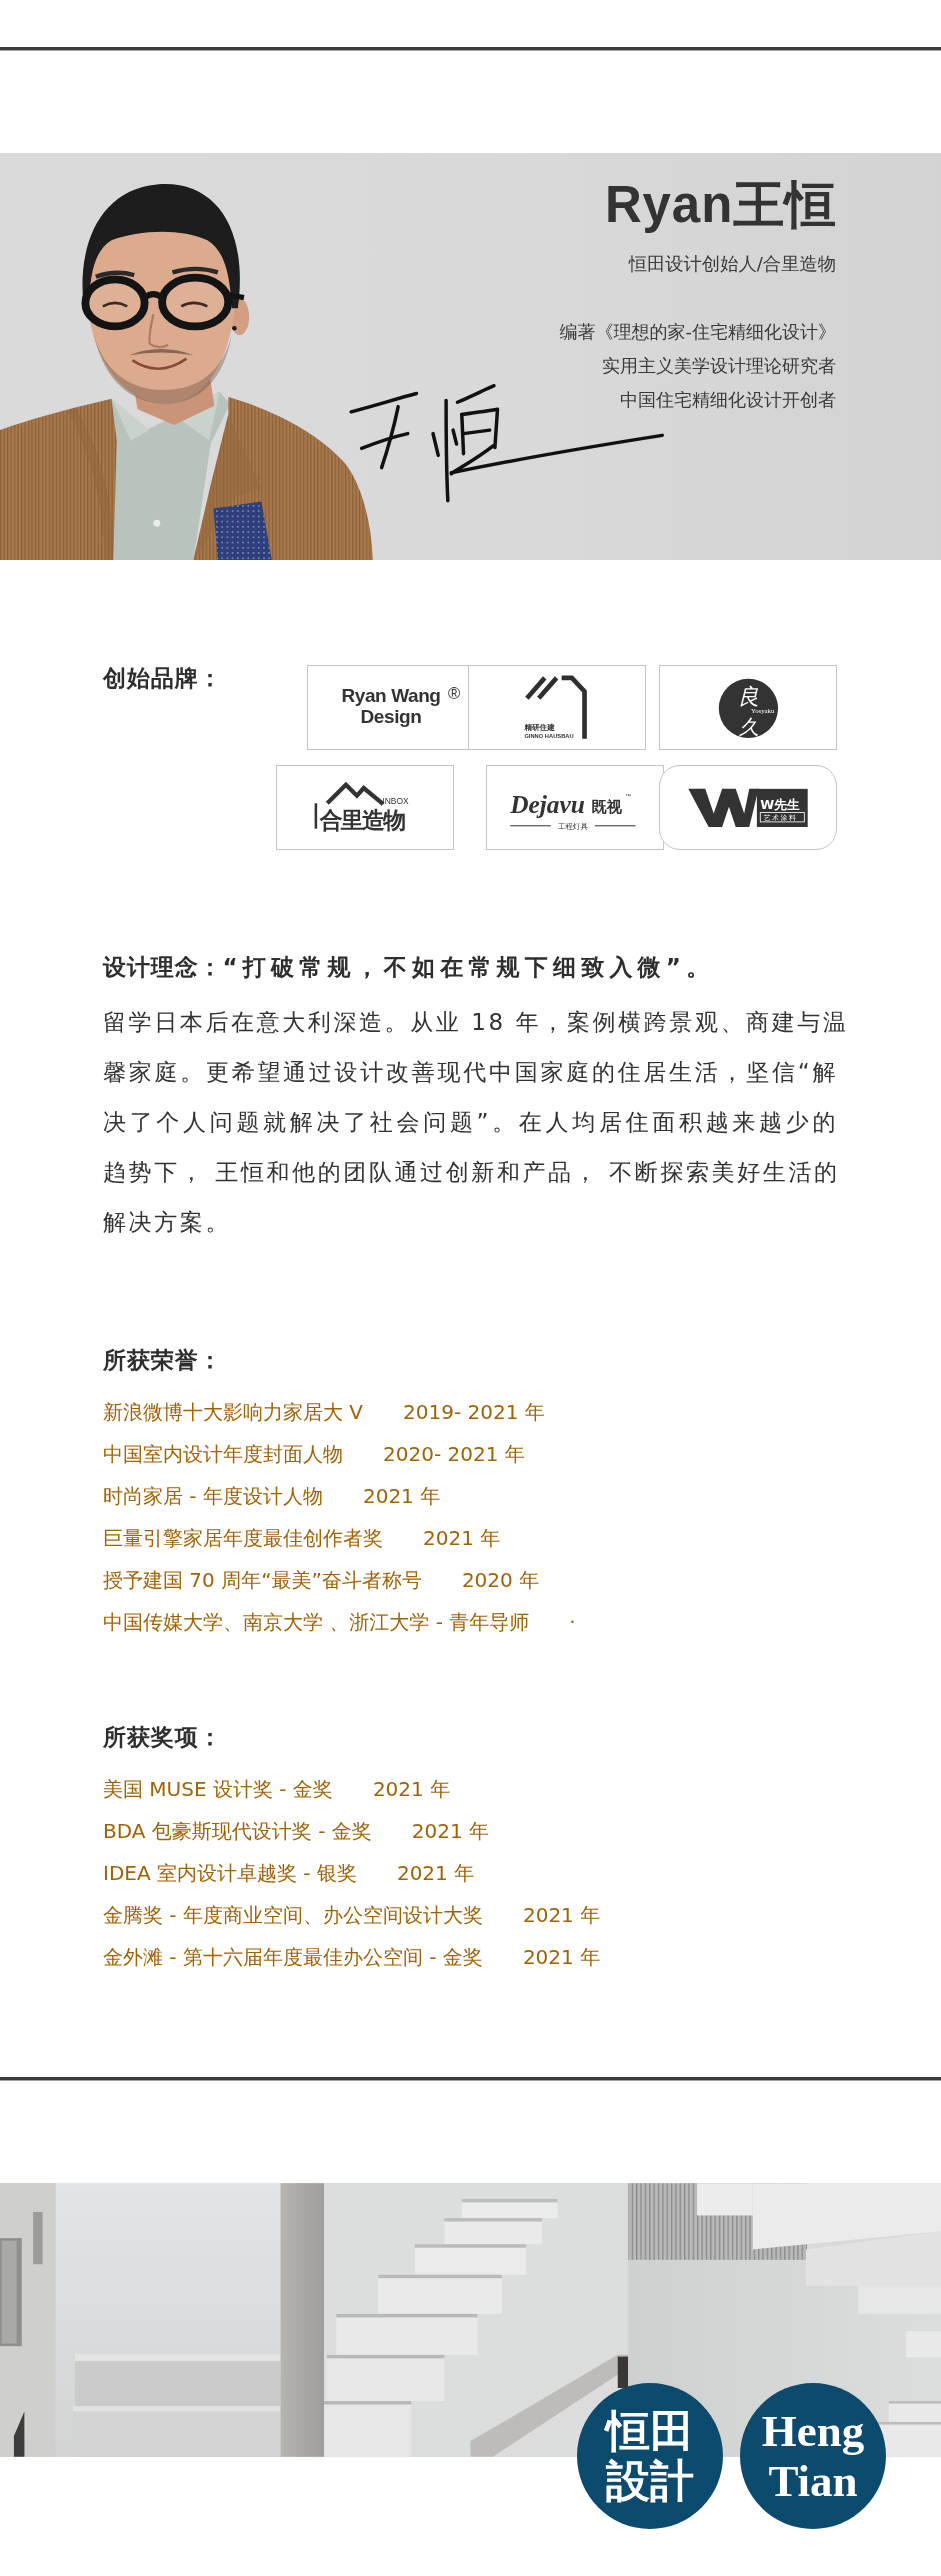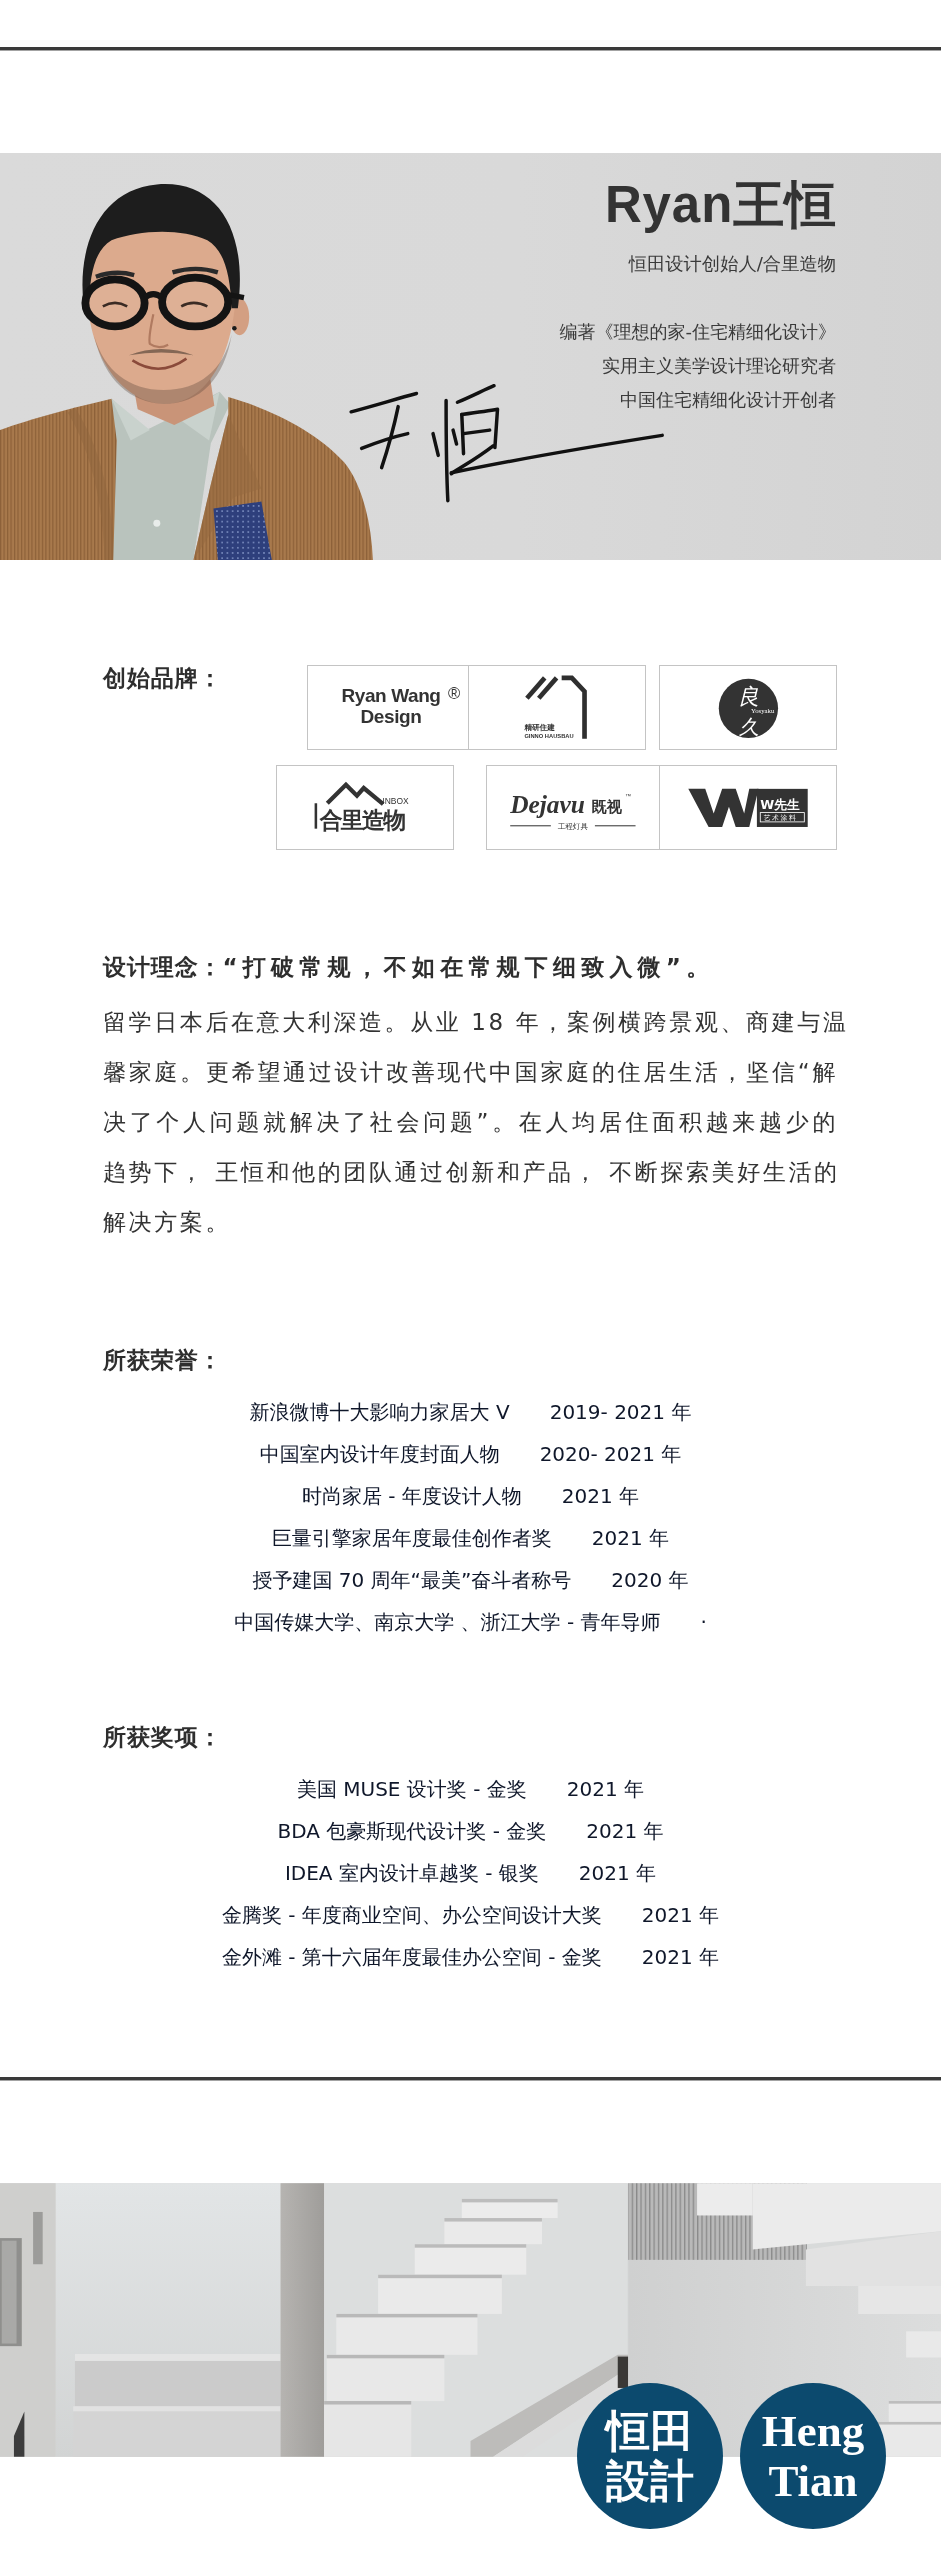--- a/index.html
+++ b/index.html
@@ -56,22 +56,22 @@
   .philo-heading .quote { letter-spacing: 5.2px; }
   .philo-body { position: absolute; left: 103px; top: 997px; width: 735px; }
   .philo-body div {
     font-size: 23px; line-height: 50px; letter-spacing: 2.6px; color: #333333;
     text-align: justify; text-align-last: justify; white-space: nowrap; height: 50px;
   }
   .philo-body div.last { text-align: left; text-align-last: left; }
 
   
   .list { position: absolute; left: 103px; width: 735px; }
-  .row { display: flex; justify-content: center; align-items: center;
-         height: 42px; line-height: 42px; font-size: 20px; color: #0f172a; white-space: nowrap; }
+  .row { display: flex; justify-content: flex-start; align-items: center;
+         height: 42px; line-height: 42px; font-size: 20px; color: #a16207; white-space: nowrap; }
   .row .year { text-align: right; margin-left: 40px; }
 
   
   .photo { position: absolute; left: 0; top: 2183px; width: 941px; height: 274px; overflow: hidden; }
   .badge {
     position: absolute; top: 2383px; width: 146px; height: 146px; border-radius: 50%;
     background: #0c4a6e; color: #ffffff; display: flex; flex-direction: column;
     align-items: center; justify-content: center;
     font-family: "DejaVu Serif", "Liberation Serif", serif; font-weight: bold;
   }
@@ -207,21 +207,21 @@
     <svg width="176" height="83" viewBox="0 0 205 98">
       <text x="26" y="56" font-size="30" font-weight="bold" font-style="italic" fill="#333" font-family="Liberation Serif, serif">Dejavu</text>
       <text x="122" y="54" font-size="18" font-weight="bold" fill="#333" font-family="DejaVu Sans, sans-serif">既视</text>
       <text x="162" y="38" font-size="7" fill="#333" font-family="Liberation Sans, sans-serif">™</text>
       <rect x="26" y="70" width="48" height="1.2" fill="#333"></rect>
       <rect x="126" y="70" width="48" height="1.2" fill="#333"></rect>
       <text x="82" y="74" font-size="9" fill="#333" font-family="DejaVu Sans, sans-serif">工程灯具</text>
     </svg>
   </div>
 
-  <div class="logo-box" style="left:659px; top:765px;">
+  <div class="logo-box" style="left:659px; top:765px;border-radius:21px;">
     <svg width="176" height="83" viewBox="0 0 205 98">
       <polygon points="32,27 52,27 62,56 72,27 88,27 98,56 104,27 115,27 104,72 88,72 80,48 72,72 56,72" fill="#333"></polygon>
       <rect x="113" y="27" width="60" height="45" fill="#333"></rect>
       <text x="117" y="51" font-size="15" font-weight="bold" fill="#fff" font-family="DejaVu Sans, sans-serif">W先生</text>
       <rect x="117" y="55" width="52" height="11" fill="none" stroke="#fff" stroke-width="1"></rect>
       <text x="121" y="64" font-size="8" fill="#fff" font-family="DejaVu Sans, sans-serif" letter-spacing="2">艺术涂料</text>
     </svg>
   </div>
 
   <div class="philo-heading">

